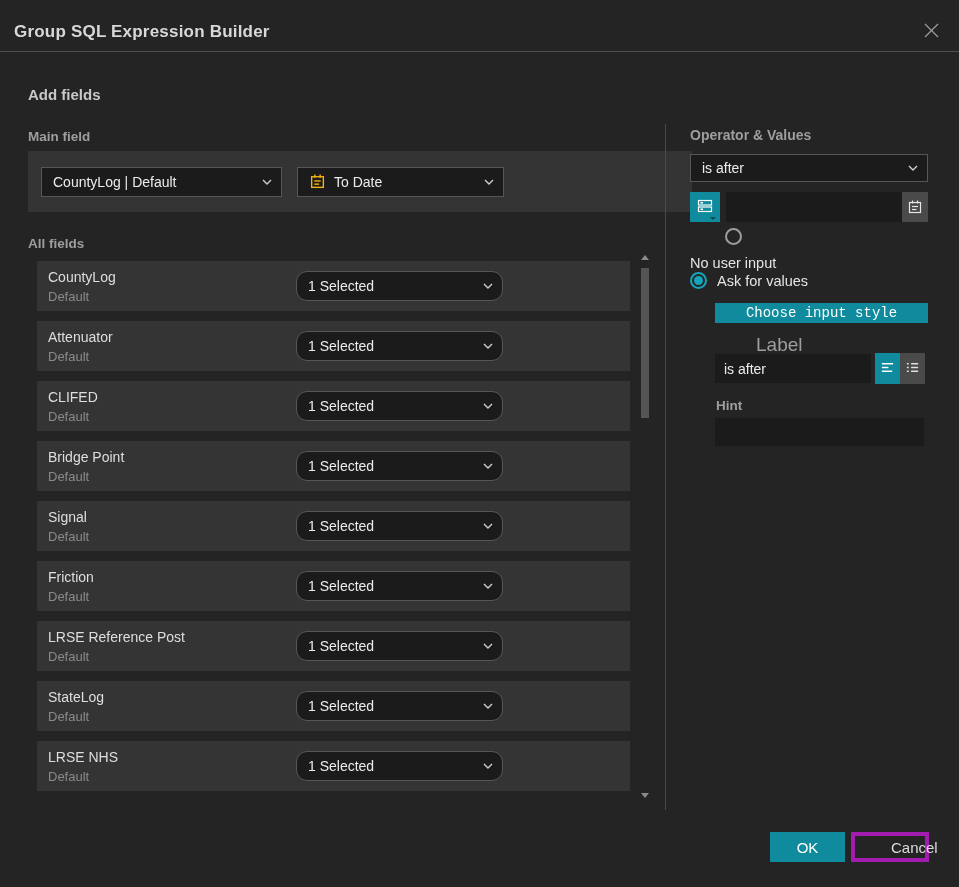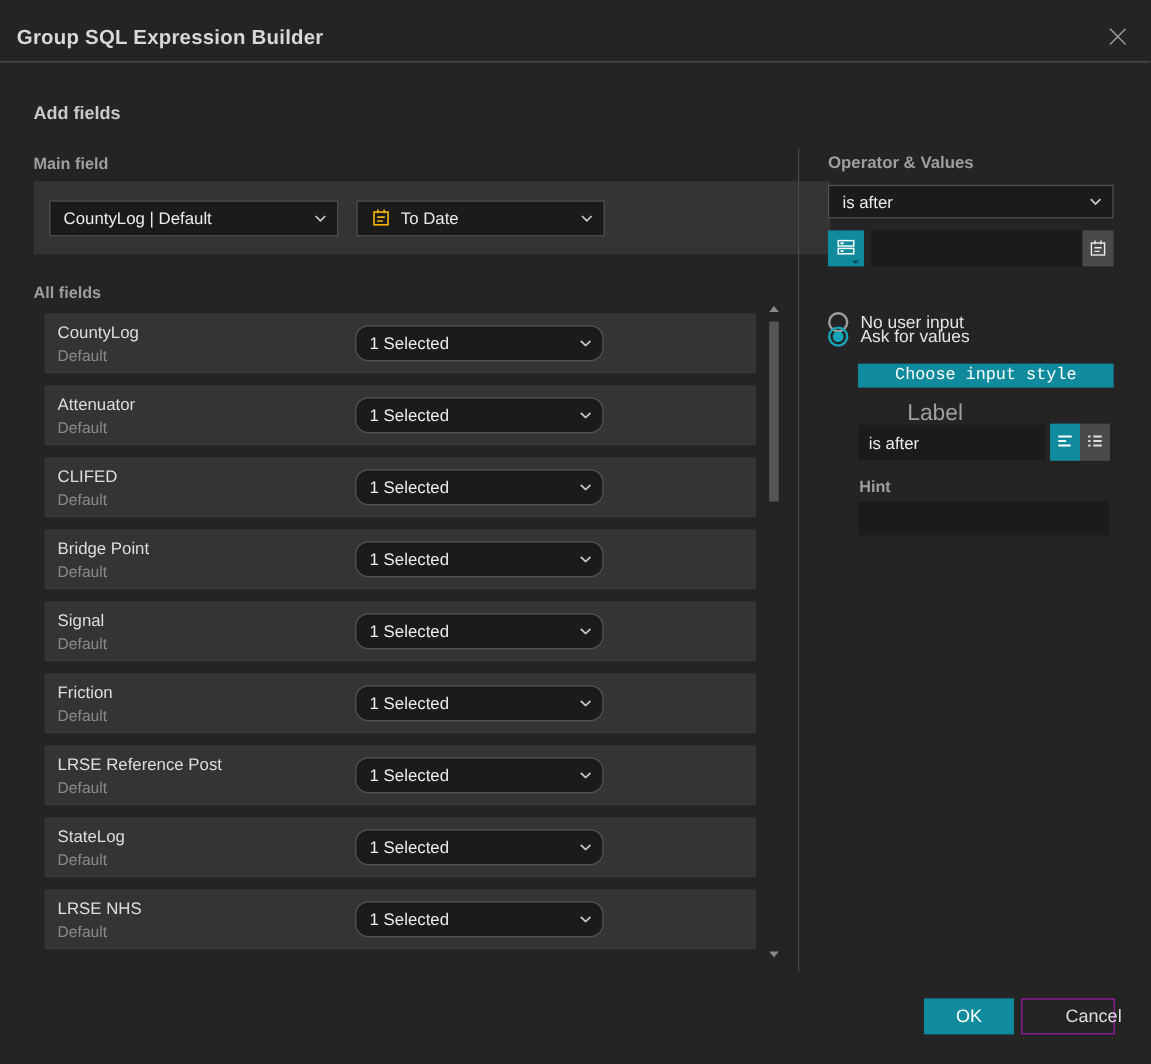--- a/index.html
+++ b/index.html
@@ -89,21 +89,21 @@
     width: 0; height: 0; border-left: 3px solid transparent; border-right: 3px solid transparent;
     border-top: 3px solid #0a4a55;
   }
   .value-input { margin-left: 6px; width: 176px; height: 30px; }
   .calendar-btn {
     width: 26px; height: 30px; flex: 0 0 auto; background: #4a4a4a; border: none;
     display: flex; align-items: center; justify-content: center; color: #e8e8e8; cursor: pointer;
   }
 
   .radio-row { position: absolute; left: 690px; display: flex; align-items: center; gap: 10px; cursor: pointer; }
-  .radio-no-input { top: 260px; }
+  .radio-no-input { top: 228px; flex-direction: column; }
   .radio-ask { top: 272px; }
   .radio-circle {
     width: 17px; height: 17px; border-radius: 50%;
     border: 2px solid #9e9e9e; background: transparent; flex: 0 0 auto;
     display: flex; align-items: center; justify-content: center;
   }
   .radio-circle.checked { border-color: #15a5ba; }
   .radio-circle.checked::after { content: ""; width: 9px; height: 9px; border-radius: 50%; background: #15a5ba; }
   .radio-label { font-size: 14.5px; color: #e4e4e4; }
 
@@ -126,21 +126,21 @@
   .hint-input { position: absolute; left: 715px; top: 418px; width: 209px; height: 28px; }
 
   
   .ok-btn {
     position: absolute; left: 770px; top: 832px; width: 75px; height: 30px;
     background: #0f8b9d; border: none; color: #ffffff; font-size: 15px;
     font-family: "Liberation Sans", sans-serif; cursor: pointer;
   }
   .cancel-btn {
     position: absolute; left: 851px; top: 832px; width: 78px; height: 30px;
-    background: transparent; border: 1px solid #a21caf; color: #dcdcdc; font-size: 15px;
+    background: transparent; border: 4px solid #a21caf; color: #dcdcdc; font-size: 15px;
     font-family: "Liberation Sans", sans-serif; cursor: pointer; padding-left: 36px;
   }
 </style>
 </head>
 <body>
 
 <div class="dialog">
 
   <div class="titlebar">
     <span class="title">Group SQL Expression Builder</span>

